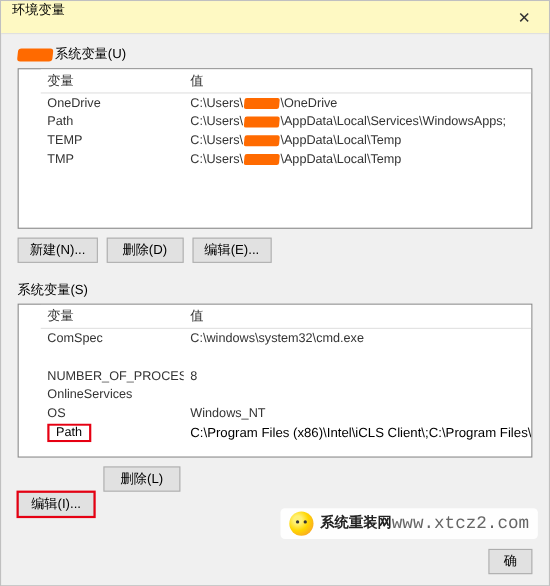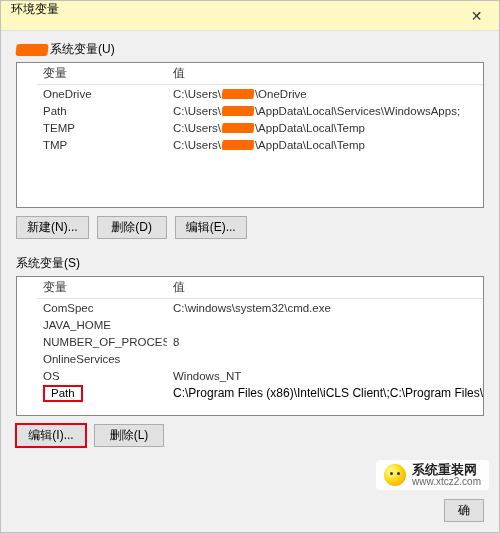--- a/index.html
+++ b/index.html
@@ -56,21 +56,21 @@
   .row-highlight .col-var span {
     border: 2px solid #e60012; padding: 0 6px; display: inline-block;
     height: 17px; line-height: 13px; font-size: 11.5px;
   }
   .btnrow { display: flex; gap: 8px; padding: 8px 0 8px 0; }
   .btn {
     background: #e1e1e1; border: 1px solid #adadad; height: 23px;
     min-width: 70px; font-size: 12px; font-family: inherit;
     padding: 0 10px; cursor: pointer;
   }
-  .btn.emph { outline: 2px solid #e60012; outline-offset: -1px; }
+  .btn.emph { outline: 2px solid #e60012; outline-offset: -1px; margin-top: 23px; }
   .dialog-buttons {
     position: absolute; bottom: 0; right: 0; left: 0;
     padding: 10px 15px; display: flex; justify-content: flex-end; gap: 8px;
   }
   .watermark {
     position: absolute; right: 10px; bottom: 42px;
     display: flex; align-items: center; gap: 6px;
     padding: 3px 8px; background: rgba(255,255,255,0.9);
     border-radius: 4px; z-index: 50;
   }
@@ -78,23 +78,23 @@
     width: 22px; height: 22px; border-radius: 50%;
     background: radial-gradient(circle at 35% 35%, #fff176 18%, #ffd600 48%, #f9a825 80%);
     position: relative; flex-shrink: 0;
   }
   .wm-icon::before, .wm-icon::after {
     content: ""; position: absolute; width: 3px; height: 3px; background: #333;
     border-radius: 50%; top: 8px;
   }
   .wm-icon::before { left: 6px; }
   .wm-icon::after { right: 6px; }
-  .wm-text { display: flex; flex-direction: column; line-height: 1.05; }
+  .wm-text { display: flex; flex-direction: row; line-height: 1.05; }
   .wm-cn { font-size: 13px; font-weight: bold; color: #222; }
-  .wm-url { font-size: 10px; color: #666; }
+  .wm-url { font-size: 16px; color: #666; font-family: Liberation Mono, monospace; }
 </style>
 </head>
 <body>
 
 <div class="window">
 
   <div class="titlebar">
     <span class="title">环境变量</span>
     <div class="close">
       <span>✕</span>
@@ -161,21 +161,20 @@
         <div class="list-head">
           <div class="col-var">变量</div>
           <div class="col-val">值</div>
         </div>
         <div class="list-body" id="sys-rows">
             <div class="row">
               <div class="col-var">ComSpec</div>
               <div class="col-val">C:\windows\system32\cmd.exe</div>
             </div>
             <div class="row">
-              <div class="col-var">JAVA_HOME</div>
             </div>
             <div class="row">
               <div class="col-var">NUMBER_OF_PROCESSORS</div>
               <div class="col-val">8</div>
             </div>
             <div class="row">
               <div class="col-var">OnlineServices</div>
             </div>
             <div class="row">
               <div class="col-var">OS</div>

